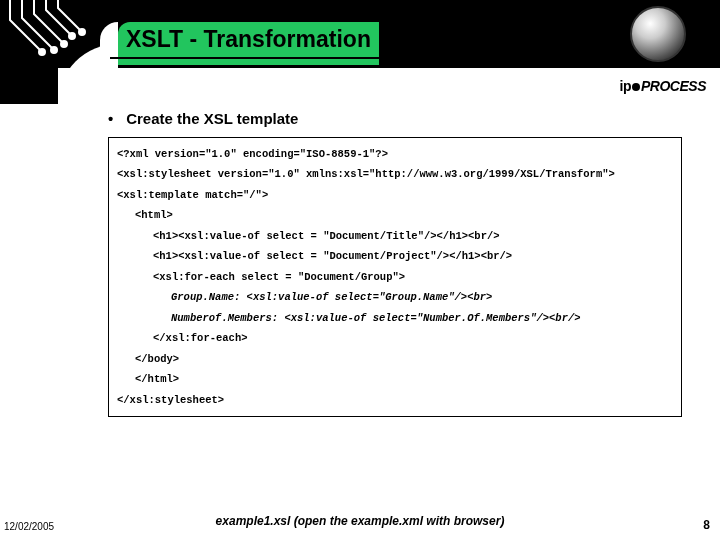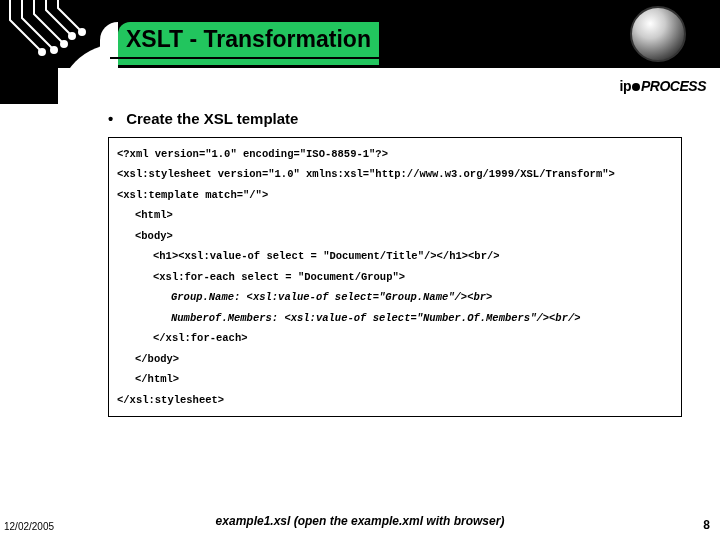--- a/index.html
+++ b/index.html
@@ -60,22 +60,22 @@
 <div class="content">
   <div class="bullet-row">
     <span class="b">•</span>
     <span>Create the XSL template</span>
   </div>
   <div class="codebox">
     <div>&lt;?xml version="1.0" encoding="ISO-8859-1"?&gt;</div>
     <div>&lt;xsl:stylesheet version="1.0" xmlns:xsl="http://www.w3.org/1999/XSL/Transform"&gt;</div>
     <div>&lt;xsl:template match="/"&gt;</div>
     <div class="i1">&lt;html&gt;</div>
-    <div class="i1">&lt;body&gt;</div>
     <div class="i2">&lt;h1&gt;&lt;xsl:value-of select = "Document/Title"/&gt;&lt;/h1&gt;&lt;br/&gt;</div>
+    <div class="i2">&lt;h1&gt;&lt;xsl:value-of select = "Document/Project"/&gt;&lt;/h1&gt;&lt;br/&gt;</div>
     <div class="i2">&lt;xsl:for-each select = "Document/Group"&gt;</div>
     <div class="i3">Group.Name: &lt;xsl:value-of select="Group.Name"/&gt;&lt;br&gt;</div>
     <div class="i3">Numberof.Members: &lt;xsl:value-of select="Number.Of.Members"/&gt;&lt;br/&gt;</div>
     <div class="i2">&lt;/xsl:for-each&gt;</div>
     <div class="i1">&lt;/body&gt;</div>
     <div class="i1">&lt;/html&gt;</div>
     <div>&lt;/xsl:stylesheet&gt;</div>
   </div>
 </div>
 

